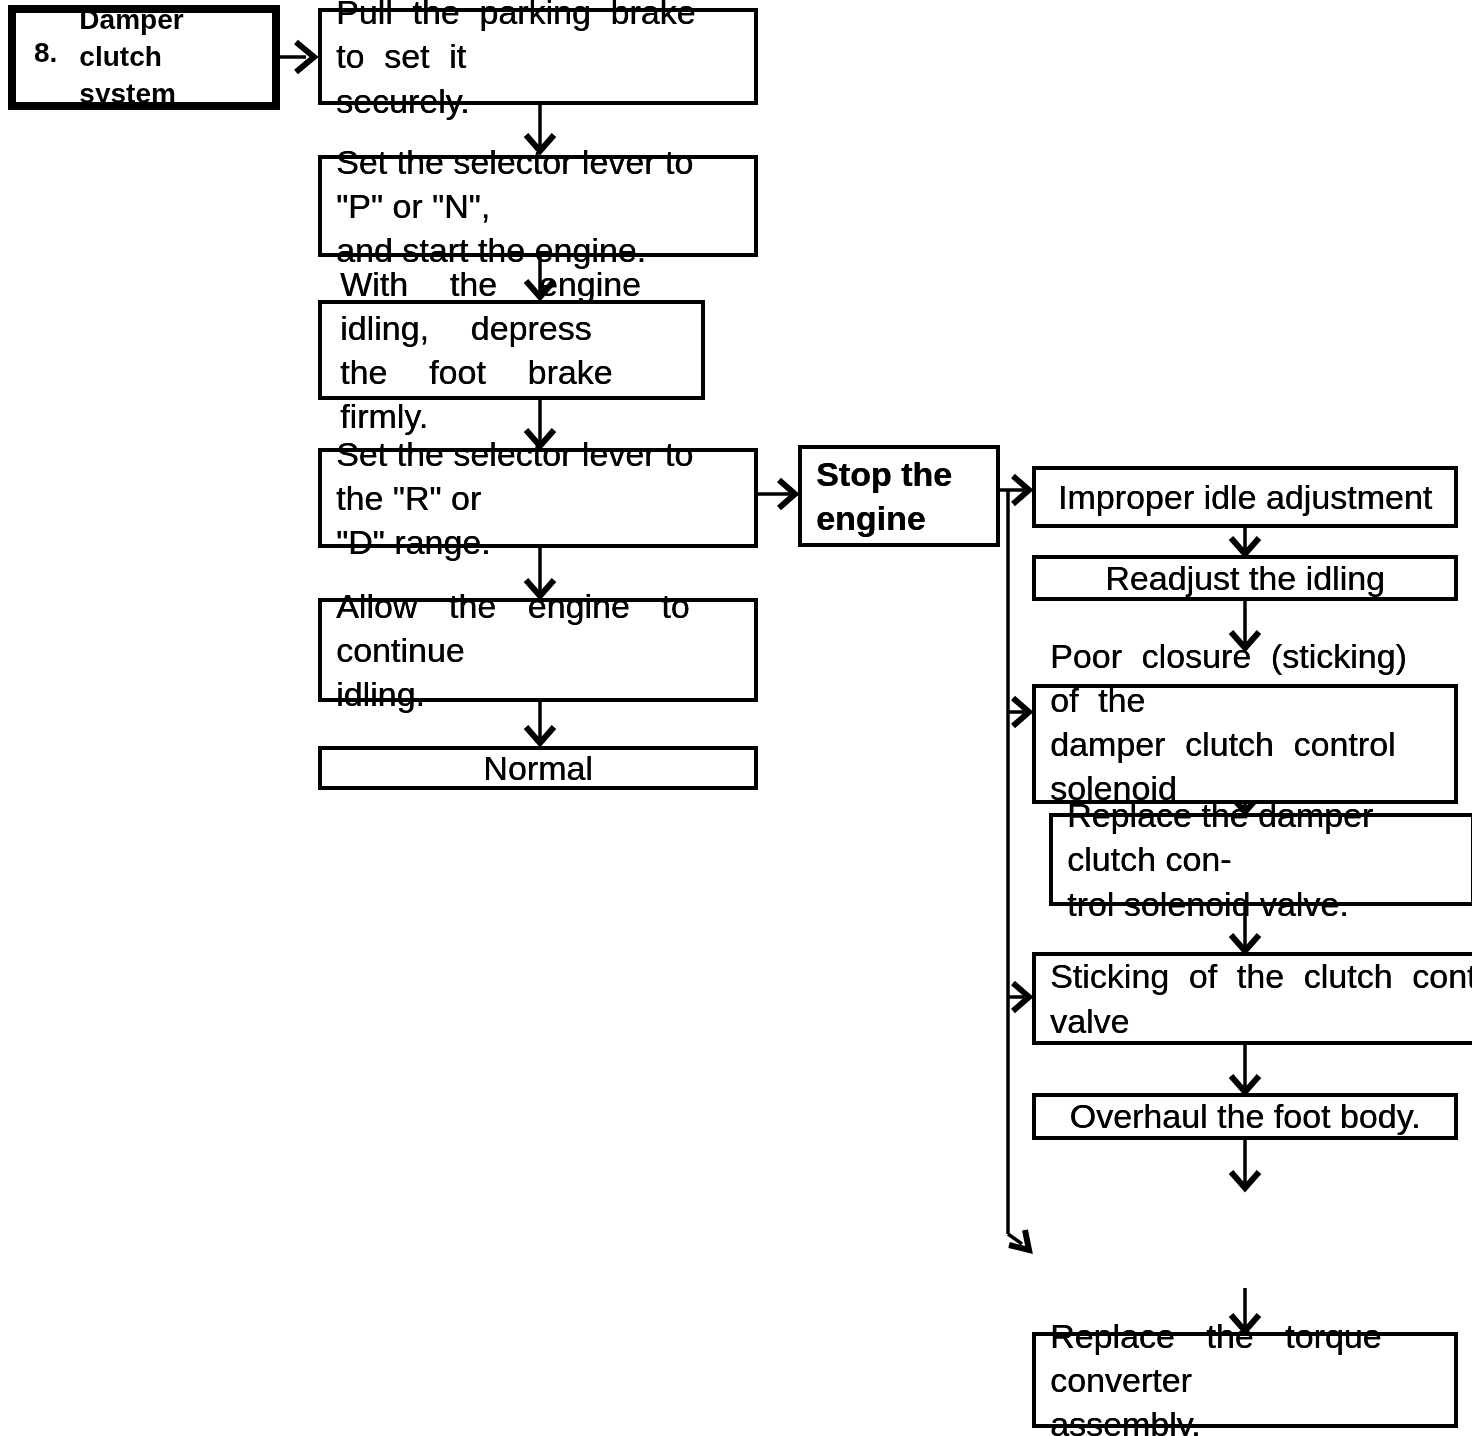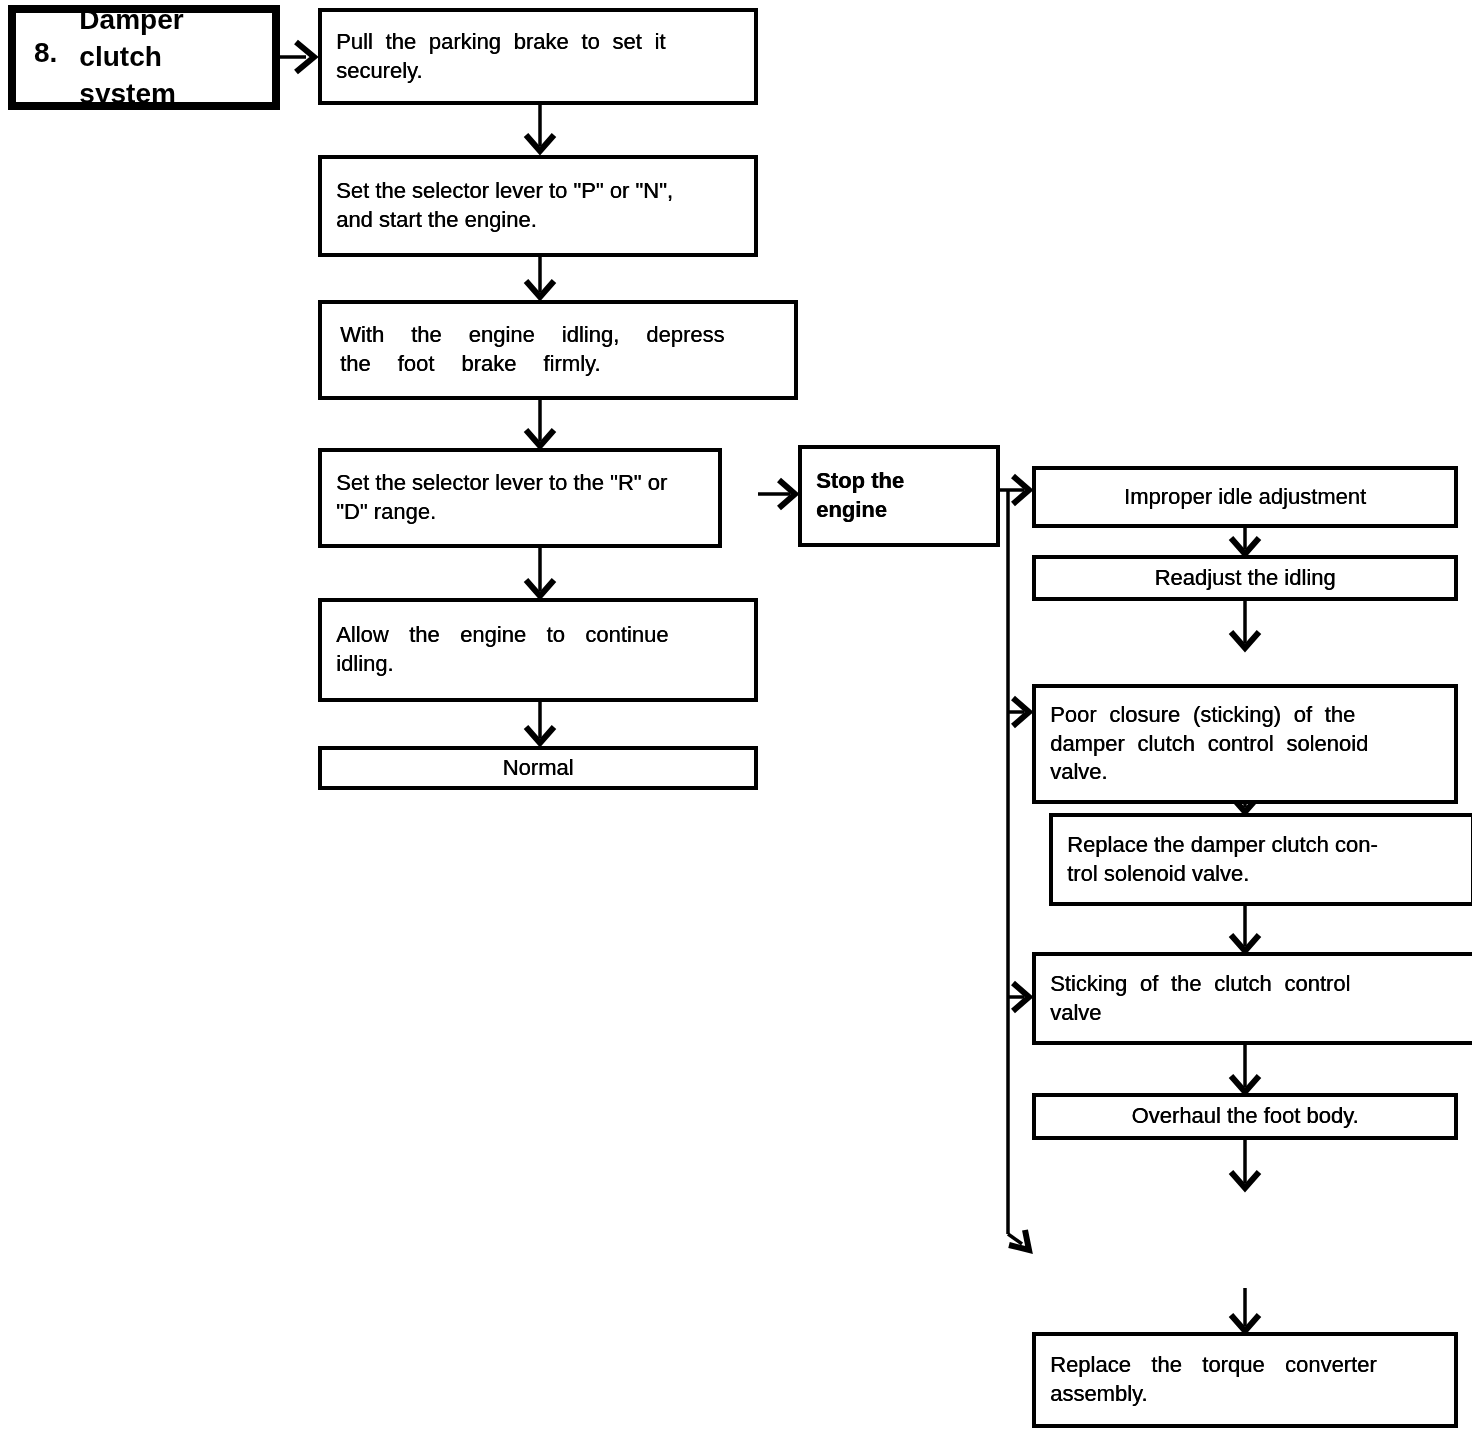--- a/index.html
+++ b/index.html
@@ -11,21 +11,21 @@
     color:#000;
   }
   .node{
     position:absolute;
     box-sizing:border-box;
     border:4px solid #000;
     background:#fff;
     display:flex;
     align-items:center;
     padding:0 14px;
-    font-size:22px;
+    font-size:34px;
     line-height:1.3;
     white-space:pre-line;
     text-shadow:0.4px 0 0 currentColor;
   }
   .center{justify-content:center;text-align:center;}
   .wide{word-spacing:.3em}
   .xwide{word-spacing:.65em}
   .xxwide{word-spacing:.95em}
   .title-box{
     border-width:8px;
@@ -131,24 +131,24 @@
     <span class="lbl">Damper clutch
 system</span>
   </div>
 
   <div class="node wide" style="left:318px;top:8px;width:440px;height:97px;">Pull the parking brake to set it
 securely.</div>
 
   <div class="node" style="left:318px;top:155px;width:440px;height:102px;">Set the selector lever to "P" or "N",
 and start the engine.</div>
 
-  <div class="node xxwide" style="left:318px;top:300px;width:480px;height:100px;padding-left:18px;">With the engine idling, depress
+  <div class="node xxwide" style="left:318px;top:300px;width:387px;height:100px;padding-left:18px;">With the engine idling, depress
 the foot brake firmly.</div>
 
-  <div class="node" style="left:318px;top:448px;width:404px;height:100px;">Set the selector lever to the "R" or
+  <div class="node" style="left:318px;top:448px;width:440px;height:100px;">Set the selector lever to the "R" or
 "D" range.</div>
 
   <div class="node xwide" style="left:318px;top:598px;width:440px;height:104px;">Allow the engine to continue
 idling.</div>
 
   <div class="node center" style="left:318px;top:746px;width:440px;height:44px;text-align:right;">Normal</div>
 
   <div class="node" style="left:798px;top:445px;width:202px;height:102px;font-weight:bold;">Stop the
 engine</div>
 

